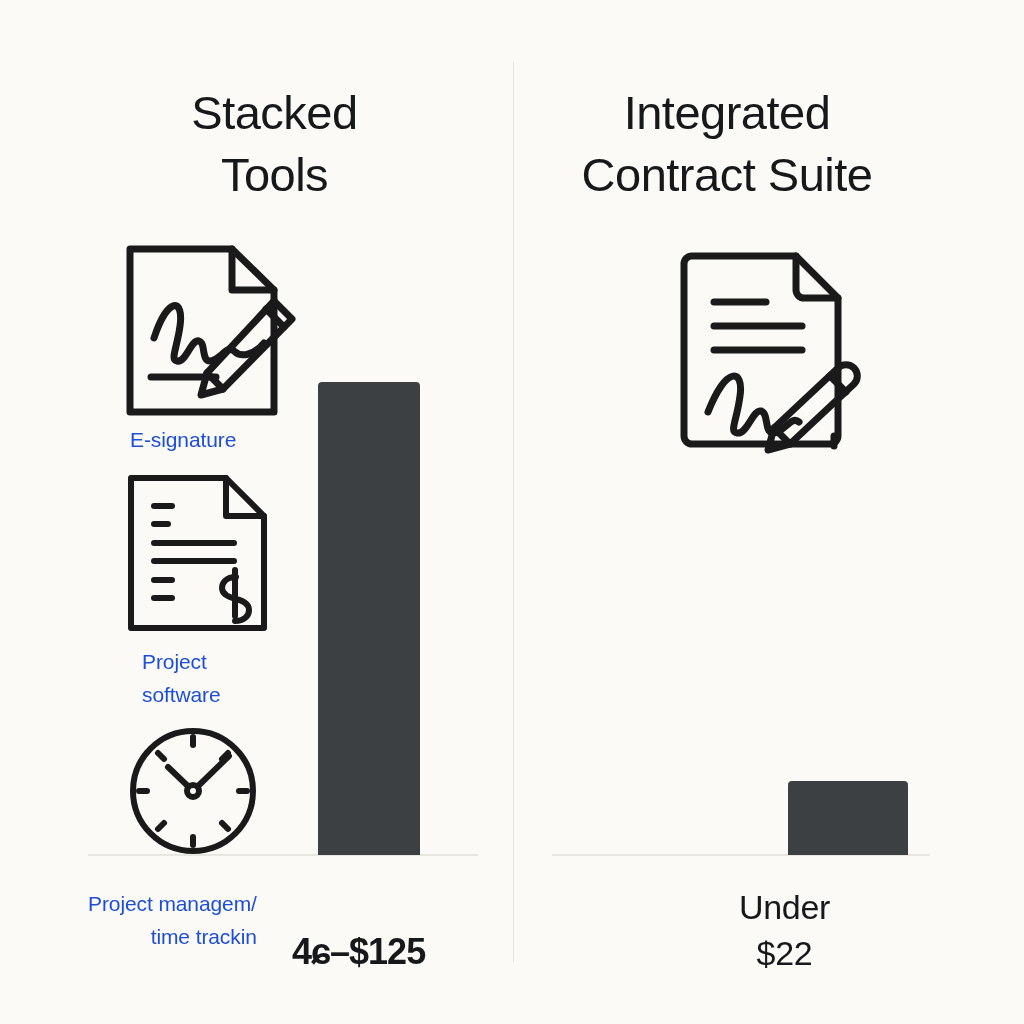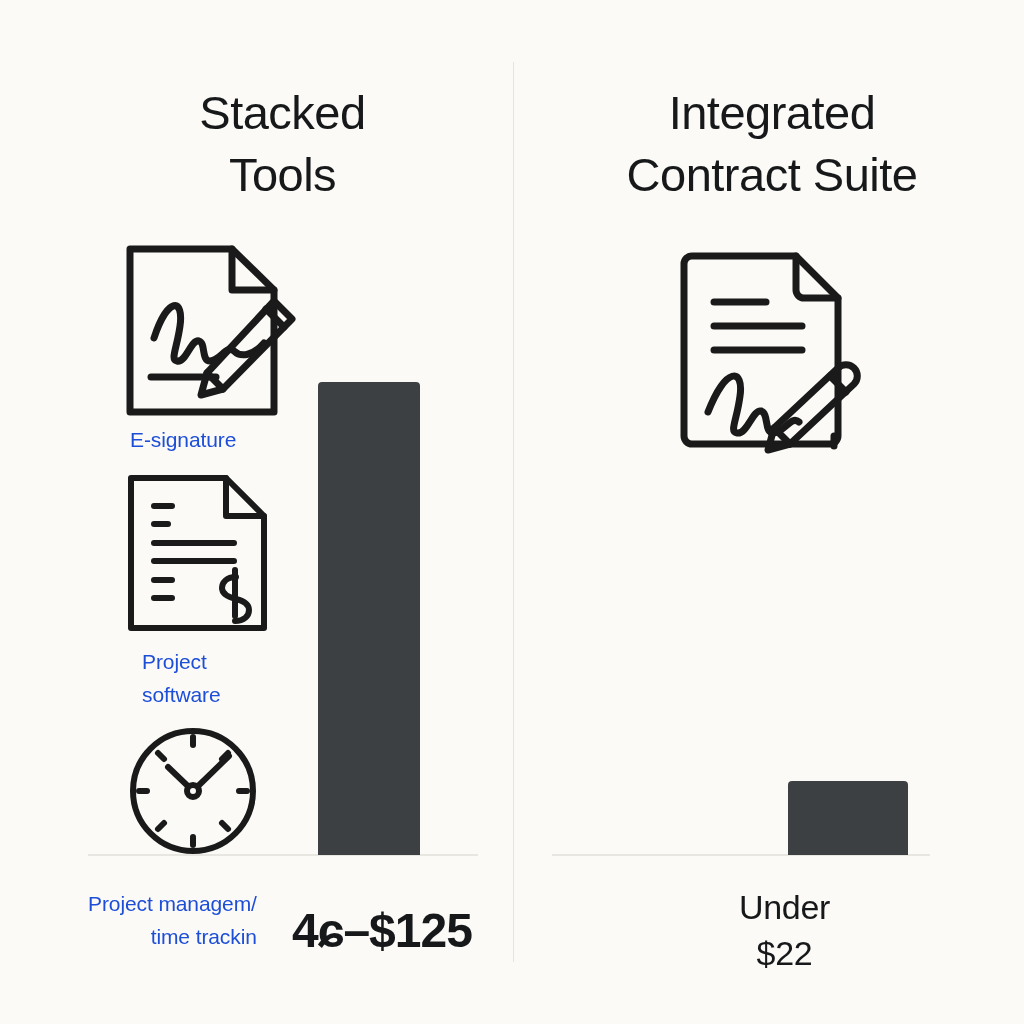--- a/index.html
+++ b/index.html
@@ -28,36 +28,36 @@
     left: 513px;
     top: 62px;
     width: 1px;
     height: 900px;
     background: #e6e4df;
   }
 
   
   .panel { position: absolute; top: 0; height: 1024px; }
   .panel-left  { left: 0;     width: 513px; }
-  .panel-right { left: 541px; width: 444px; }
+  .panel-right { left: 496px; width: 444px; }
 
   
   .panel-title {
     position: absolute;
     top: 82px;
     width: 100%;
     text-align: center;
     font-size: 47px;
     line-height: 62px;
     letter-spacing: -0.5px;
     color: #16181a;
     font-weight: 400;
     white-space: pre-line;
   }
-  .panel-left .panel-title  { left: 16px; padding-left: 20px; box-sizing: border-box; }
+  .panel-left .panel-title  { left: 8px; padding-left: 20px; box-sizing: border-box; }
   .panel-right .panel-title { left: 0; padding-left: 18px; box-sizing: border-box; }
 
   
   .baseline {
     position: absolute;
     height: 2px;
     background: #e8e6e1;
     top: 854px;
   }
   .baseline-left  { left: 88px;  width: 390px; }
@@ -97,22 +97,22 @@
 
   
   .price {
     position: absolute;
     color: #16181a;
     font-weight: 700;
     white-space: pre-line;
   }
   .price-left {
     left: 292px;
-    top: 906px;
-    font-size: 48px;
+    top: 927px;
+    font-size: 36px;
     line-height: 50px;
     letter-spacing: -1px;
   }
   .price-right {
     left: 513px;
     top: 884px;
     width: 511px;
     text-align: center;
     font-size: 34px;
     line-height: 46px;

